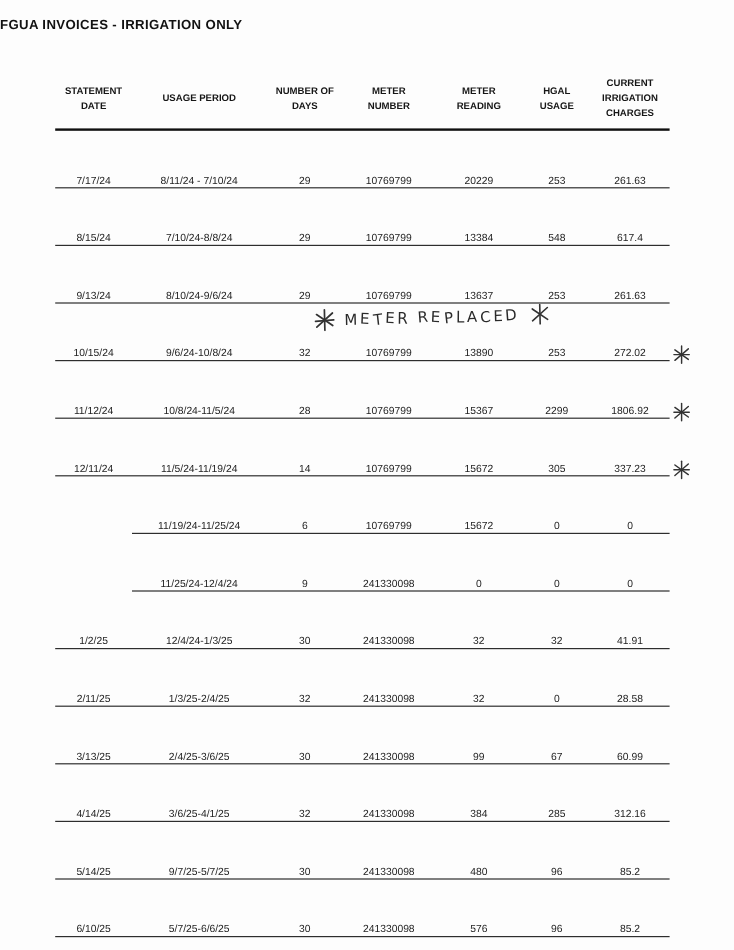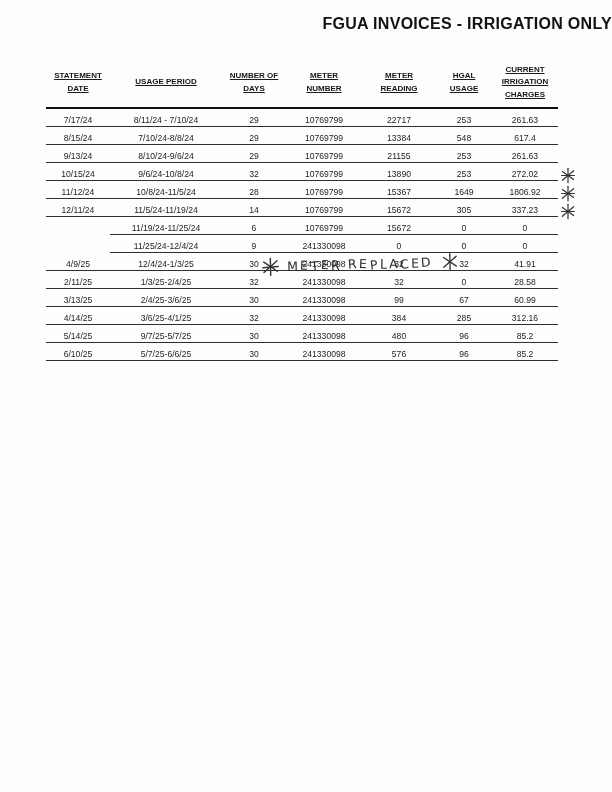--- a/index.html
+++ b/index.html
@@ -6,46 +6,45 @@
   .page{
     position:relative;
     width:612px;height:792px;
     background:#fdfdfd;
     font-family:"Liberation Sans",sans-serif;
     color:#1c1c1c;
     overflow:hidden;
   }
   .title{
     position:absolute;top:15px;left:0;width:100%;
-    margin:0;text-align:right;
-    font-size:16px;font-weight:bold;letter-spacing:0.3px;
+    margin:0;text-align:left;
+    font-size:11px;font-weight:bold;letter-spacing:0.3px;
     color:#121212;
   }
   .table{position:absolute;left:46px;top:60px;width:512px;}
   .header-row{
     display:grid;
     grid-template-columns:64px 112px 64px 76px 74px 56px 66px;
     align-items:center;
     height:45px;
     border-bottom:2.6px solid #101010;
     padding-bottom:2px;
-    text-decoration:underline;
   }
   .hcell{
     text-align:center;
     font-weight:bold;
     font-size:8px;
     line-height:1.55;
     white-space:pre-line;
     color:#161616;
   }
   .row{
     display:grid;
     grid-template-columns:64px 112px 64px 76px 74px 56px 66px;
-    height:18px;
+    height:48px;
     position:relative;
     align-items:end;
   }
   .cell{
     text-align:center;
     font-size:8.6px;
     padding-bottom:2.5px;
     color:#1d1d1d;
     white-space:nowrap;
   }
@@ -102,21 +101,21 @@
       <div class="hcell">CURRENT
 IRRIGATION
 CHARGES</div>
     </div>
     <div id="rows">
   <div class="row">
     <div class="cell">7/17/24</div>
     <div class="cell">8/11/24 - 7/10/24</div>
     <div class="cell">29</div>
     <div class="cell">10769799</div>
-    <div class="cell">22717</div>
+    <div class="cell">20229</div>
     <div class="cell">253</div>
     <div class="cell">261.63</div>
     <div class="rule"></div>
   </div>
 
   <div class="row">
     <div class="cell">8/15/24</div>
     <div class="cell">7/10/24-8/8/24</div>
     <div class="cell">29</div>
     <div class="cell">10769799</div>
@@ -124,21 +123,21 @@
     <div class="cell">548</div>
     <div class="cell">617.4</div>
     <div class="rule"></div>
   </div>
 
   <div class="row">
     <div class="cell">9/13/24</div>
     <div class="cell">8/10/24-9/6/24</div>
     <div class="cell">29</div>
     <div class="cell">10769799</div>
-    <div class="cell">21155</div>
+    <div class="cell">13637</div>
     <div class="cell">253</div>
     <div class="cell">261.63</div>
     <div class="rule"></div>
   </div>
 
   <div class="row">
     <div class="cell">10/15/24</div>
     <div class="cell">9/6/24-10/8/24</div>
     <div class="cell">32</div>
     <div class="cell">10769799</div>
@@ -153,21 +152,21 @@
               <line x1="2" y1="10" x2="18" y2="10"></line>
             </svg></span>
         </div>
 
   <div class="row">
     <div class="cell">11/12/24</div>
     <div class="cell">10/8/24-11/5/24</div>
     <div class="cell">28</div>
     <div class="cell">10769799</div>
     <div class="cell">15367</div>
-    <div class="cell">1649</div>
+    <div class="cell">2299</div>
     <div class="cell">1806.92</div>
     <div class="rule"></div>
   <span class="margin-star"><svg class="star" width="16" height="17" viewBox="0 0 20 20">
               <line x1="10" y1="1" x2="10" y2="19"></line>
               <line x1="3" y1="5" x2="17" y2="15"></line>
               <line x1="17" y1="4" x2="3" y2="16"></line>
               <line x1="2" y1="10" x2="18" y2="10"></line>
             </svg></span>
         </div>
 
@@ -204,21 +203,21 @@
     <div class="cell">11/25/24-12/4/24</div>
     <div class="cell">9</div>
     <div class="cell">241330098</div>
     <div class="cell">0</div>
     <div class="cell">0</div>
     <div class="cell">0</div>
     <div class="rule partial"></div>
   </div>
 
   <div class="row">
-    <div class="cell">4/9/25</div>
+    <div class="cell">1/2/25</div>
     <div class="cell">12/4/24-1/3/25</div>
     <div class="cell">30</div>
     <div class="cell">241330098</div>
     <div class="cell">32</div>
     <div class="cell">32</div>
     <div class="cell">41.91</div>
     <div class="rule"></div>
   </div>
 
   <div class="row">

